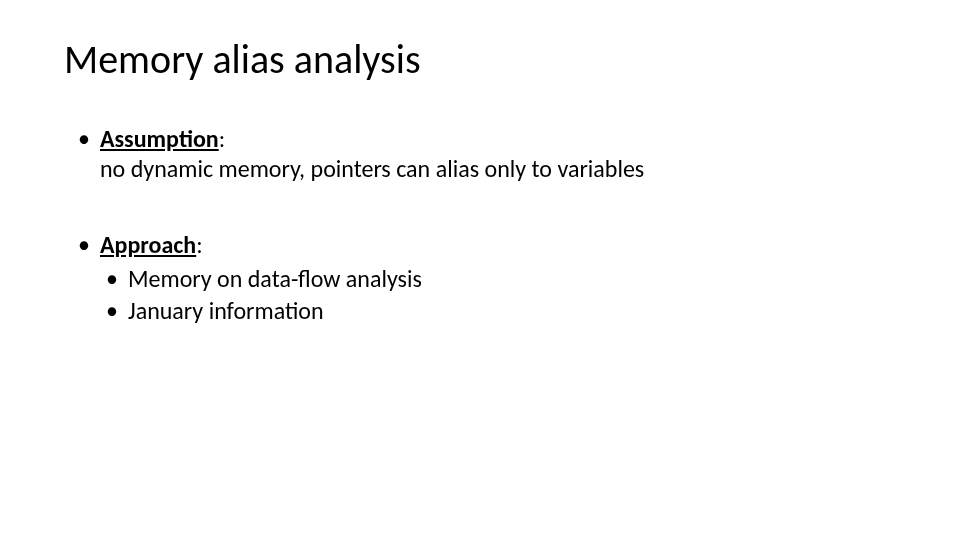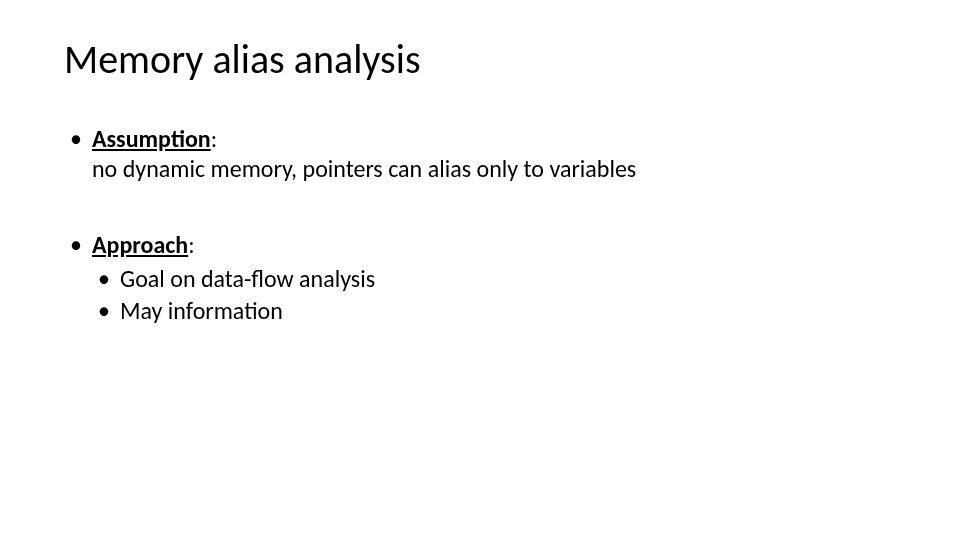--- a/index.html
+++ b/index.html
@@ -1,18 +1,18 @@
 <!DOCTYPE html>
 <html><head>
 <meta charset="utf-8">
 <style>
 html,body{margin:0;padding:0;width:960px;height:540px;background:#fff;font-family:"Segoe UI","Calibri","Helvetica Neue",Arial,sans-serif;color:#000}
 .slide{box-sizing:border-box;width:960px;height:540px;padding:38px 44px 0 64px}
 .title{font-size:40px;font-weight:400;letter-spacing:0;margin:0 0 42px 0;line-height:1.1}
-.bullets{list-style:none;margin:0;padding:0;font-size:24px;line-height:1.25}
+.bullets{list-style:none;margin:8px;padding:0;font-size:24px;line-height:1.25}
 .bullets>li{position:relative;padding-left:28px;margin-bottom:46px}
 .bullets>li::before{content:"•";position:absolute;left:6px;top:0}
 .bheader{font-weight:700;text-decoration:underline}
 .bbody{display:block;padding-left:0}
 .sub{list-style:none;margin:4px 0 0 0;padding:0}
 .sub>li{position:relative;padding-left:28px;margin-top:2px}
 .sub>li::before{content:"•";position:absolute;left:6px;top:0}
 </style>
 </head>
 <body>
@@ -20,18 +20,18 @@
 <div class="slide">
   <h1 class="title">Memory alias analysis</h1>
   <ul class="bullets">
     <li>
       <span class="bheader">Assumption</span><span>:</span><br>
       <span class="bbody">no dynamic memory, pointers can alias only to variables</span>
     </li>
     <li>
       <span class="bheader">Approach</span><span>:</span>
       <ul class="sub">
-        <li>Goal on data-flow analysis</li>
-        <li>May information</li>
+        <li>Memory on data-flow analysis</li>
+        <li>January information</li>
       </ul>
     </li>
   </ul>
 </div>
 
 </body></html>

